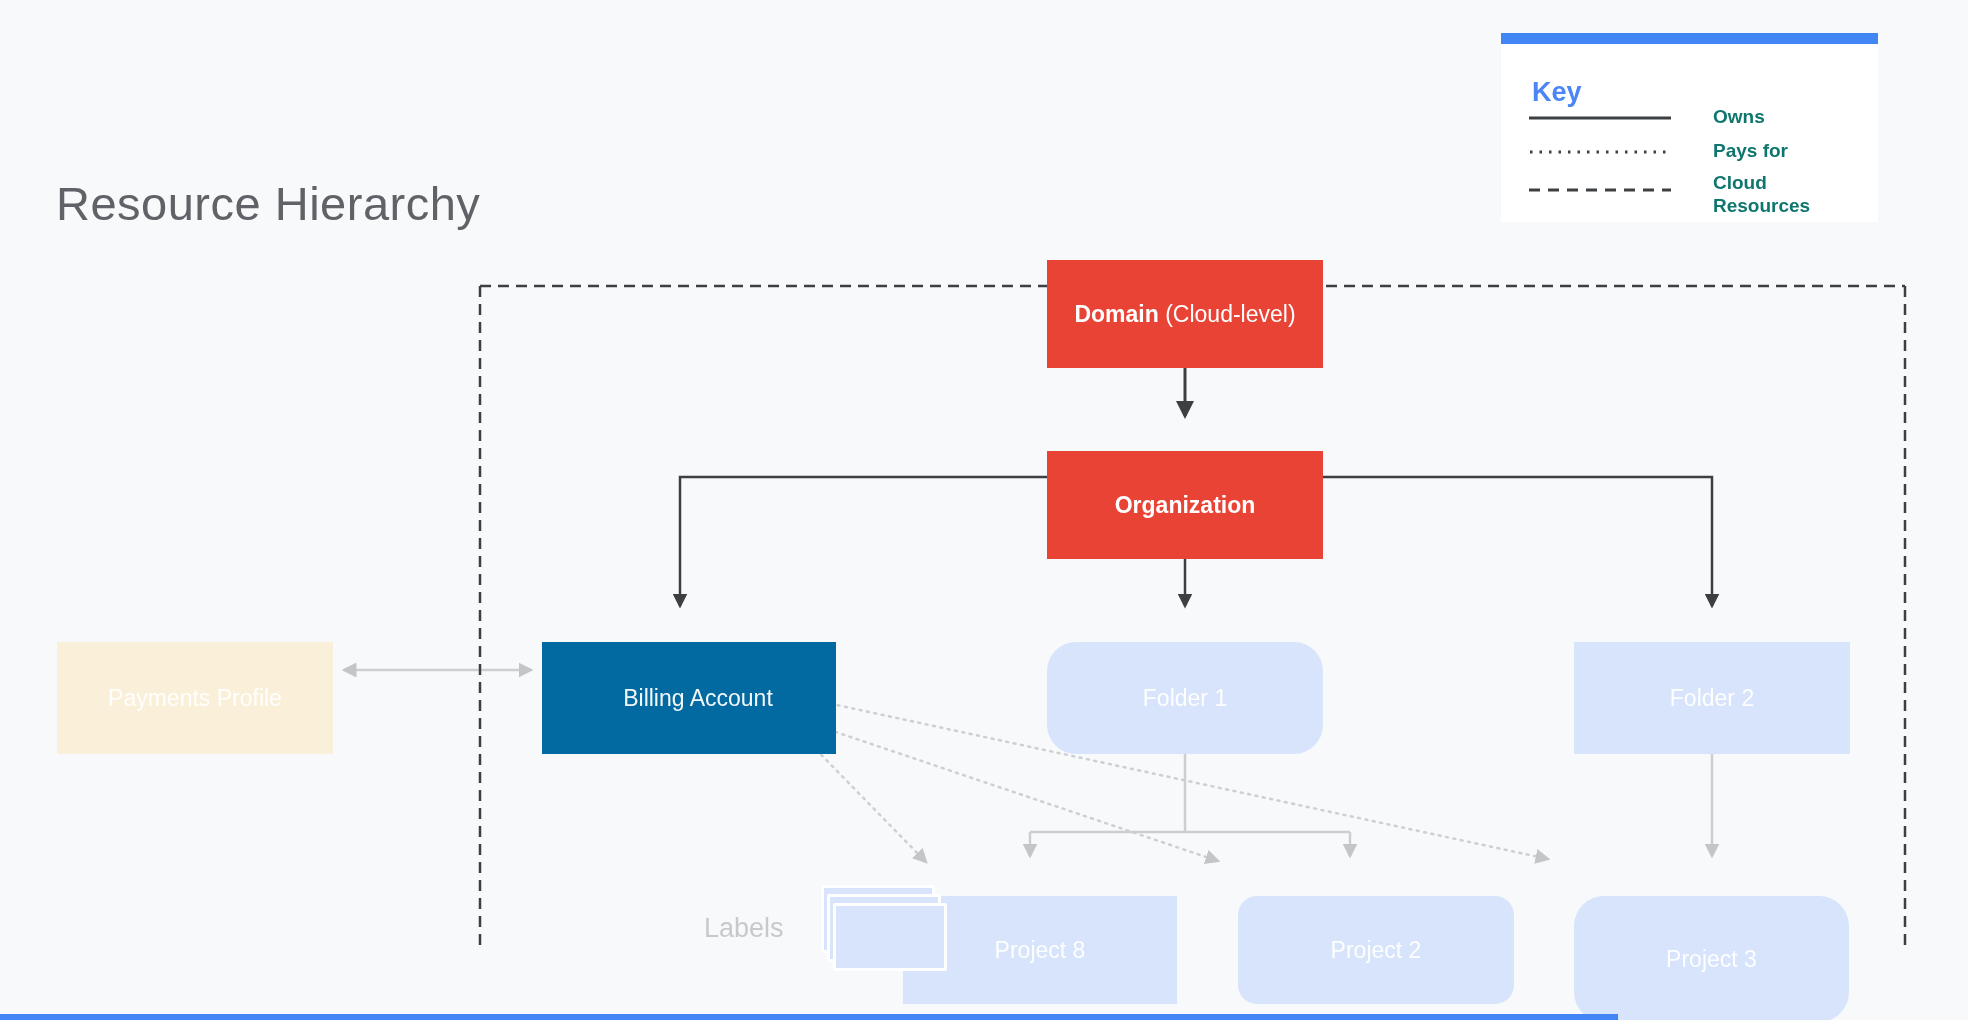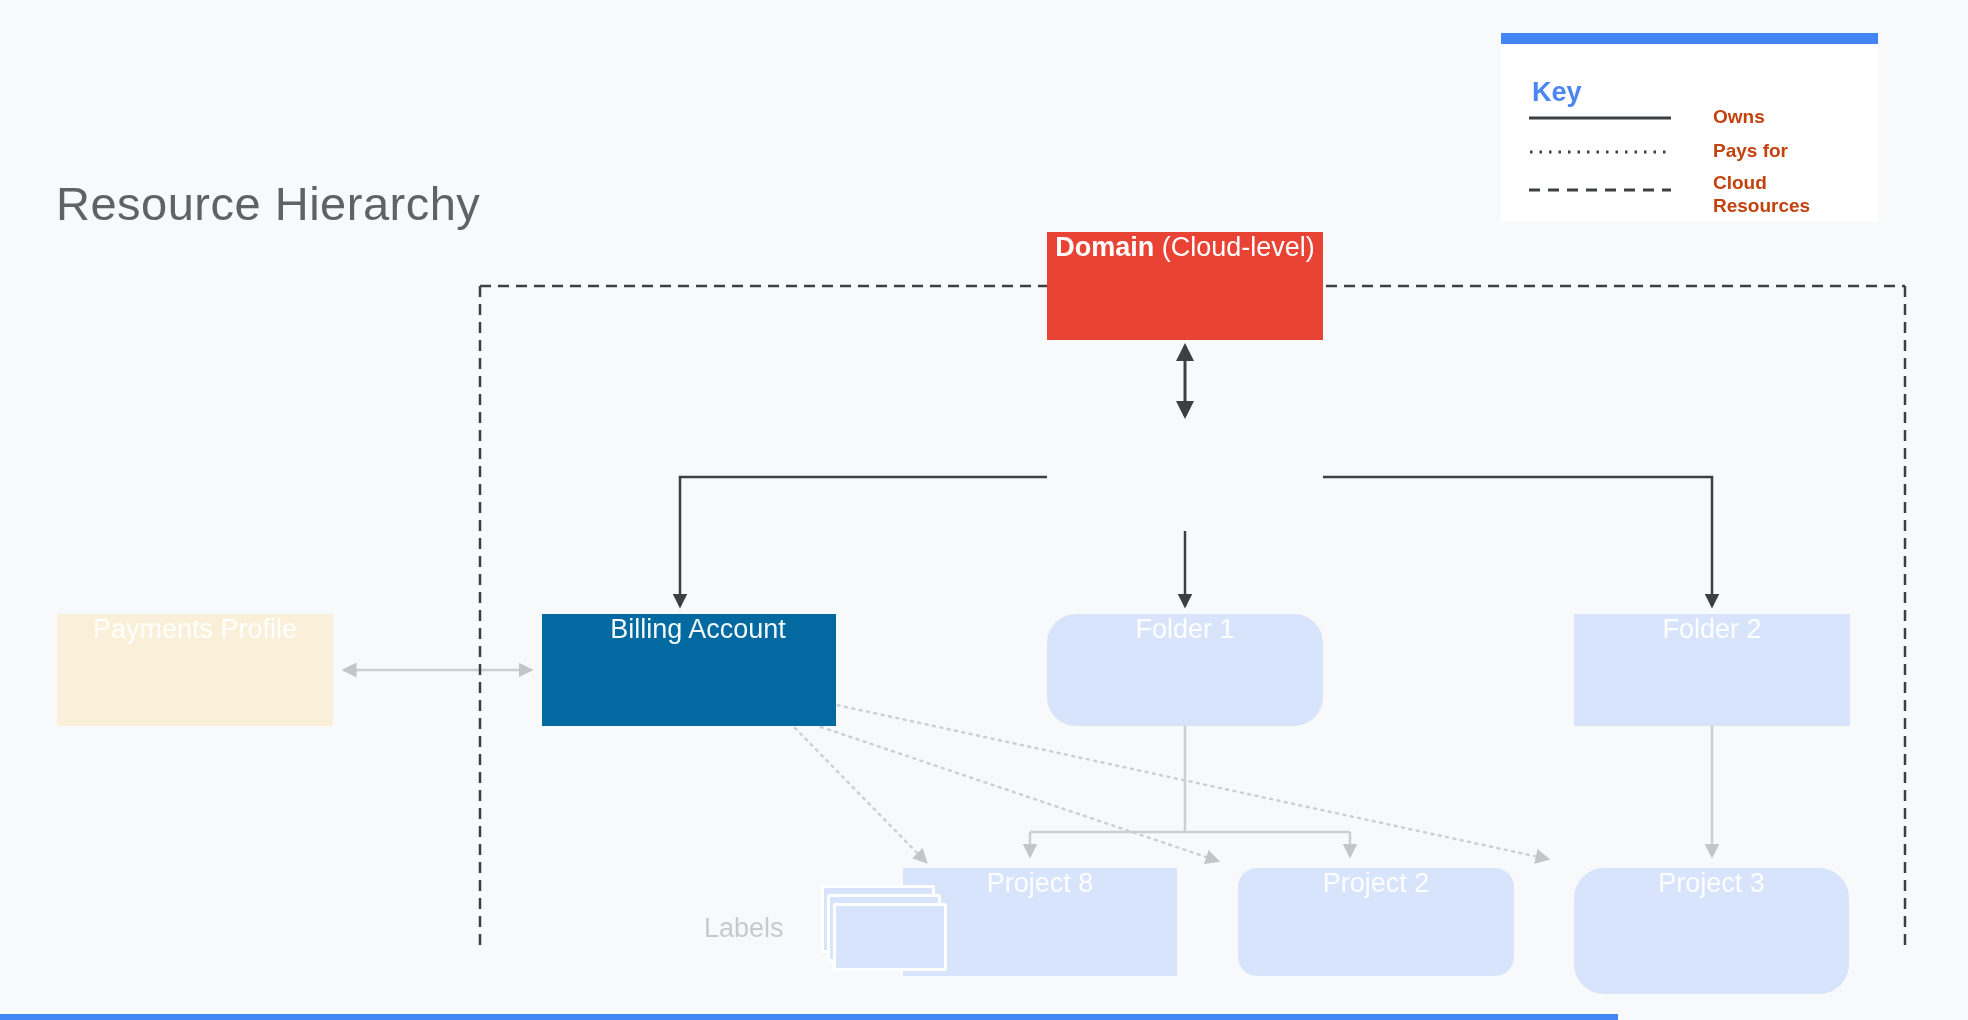--- a/index.html
+++ b/index.html
@@ -11,22 +11,22 @@
   svg.connectors { position:absolute; left:0; top:0; z-index:1; }
 
   .page-title {
     position:absolute; left:56px; top:176px; z-index:2;
     font-size:47px; color:#5f6368; letter-spacing:0.5px;
   }
 
   
   .node {
     position:absolute; z-index:2;
-    display:flex; align-items:flex-start; justify-content:center;
-    font-size:27px; text-align:center; white-space:nowrap;
+    display:flex; align-items:center; justify-content:center;
+    font-size:23px; text-align:center; white-space:nowrap;margin-top:28px;
   }
   .node.red   { background:#e94335; color:#ffffff; font-weight:bold; }
   .node.blue  { background:#d8e4fb; color:rgba(255,255,255,0.95); }
   .node.green { background:#0369a1; color:rgba(255,255,255,0.95);padding-left:18px; }
   .node.cream { background:#faf0d9; color:rgba(255,255,255,0.95); }
   .node .rest { font-weight:normal; }
 
   .n-domain       { left:1047px; top:232px;  width:276px; height:108px; }
   .n-organization { left:1047px; top:423px;  width:276px; height:108px; }
   .n-payments     { left:57px;   top:614px;  width:276px; height:112px; }
@@ -57,21 +57,21 @@
     background:#ffffff; z-index:4;
   }
   .key-bar { position:absolute; left:0; top:0; width:100%; height:11px; background:#4285f4; }
   .key-heading {
     position:absolute; left:31px; top:44px;
     font-size:27px; font-weight:bold; color:#4c86f4;
   }
   .key-sample { position:absolute; left:28px; width:142px; height:6px; }
   .key-label  {
     position:absolute; left:212px; width:155px;
-    font-size:19px; font-weight:bold; color:#c2410c; line-height:23px;
+    font-size:19px; font-weight:bold; color:#0f766e; line-height:23px;
   }
   .ks1 { top:82px; }  .kl1 { top:72px; }
   .ks2 { top:116px; } .kl2 { top:106px; }
   .ks3 { top:154px; } .kl3 { top:138px; }
 
   .bottom-bar {
     position:absolute; left:0; top:1014px; width:1618px; height:6px;
     background:#4285f4; z-index:2;
   }
 </style>
@@ -107,20 +107,23 @@
     <line x1="1185" y1="346" x2="1185" y2="416" stroke="#3c4043" stroke-width="3" marker-start="url(#mDark)" marker-end="url(#mDark)"></line>
     <path d="M1047,477 H680 V606" stroke="#3c4043" stroke-width="2.5" fill="none" marker-end="url(#mDark)"></path>
     <line x1="1185" y1="531" x2="1185" y2="606" stroke="#3c4043" stroke-width="2.5" marker-end="url(#mDark)"></line>
     <path d="M1323,477 H1712 V606" stroke="#3c4043" stroke-width="2.5" fill="none" marker-end="url(#mDark)"></path>
   </svg>
 
   <div class="page-title">Resource Hierarchy</div>
 
   <div class="node red n-domain">
     <span><span>Domain</span><span class="rest"> (Cloud-level)</span></span>
+  </div>
+  <div class="node red n-organization">
+    <span>Organization</span>
   </div>
   <div class="node cream n-payments">
     <span>Payments Profile</span>
   </div>
   <div class="node green n-billing">
     <span>Billing Account</span>
   </div>
   <div class="node blue n-folder1">
     <span>Folder 1</span>
   </div>

